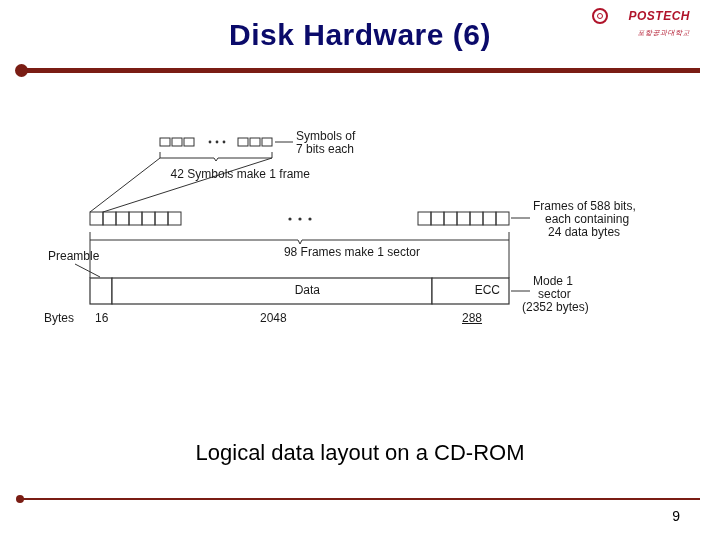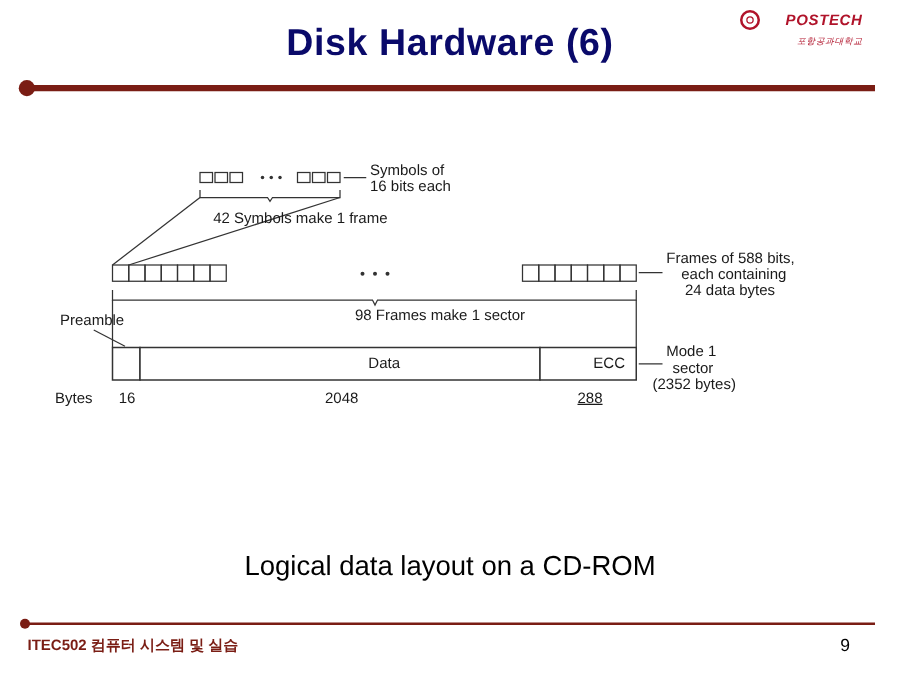--- a/index.html
+++ b/index.html
@@ -112,21 +112,21 @@
         <rect x="42" y="148" width="320" height="26"></rect>
         <rect x="362" y="148" width="77" height="26"></rect>
       </g>
 
       <line x1="5" y1="134" x2="30" y2="147" stroke="#333" stroke-width="1"></line>
 
       <line x1="441" y1="161" x2="460" y2="161" stroke="#333" stroke-width="1"></line>
     </svg>
 
     <span class="lbl" style="left:226px; top:0px;">Symbols of</span>
-    <span class="lbl" style="left:226px; top:13px;">16 bits each</span>
+    <span class="lbl" style="left:226px; top:13px;">7 bits each</span>
 
     <span class="lbl center" style="left:60px; top:38px; width:180px;">42 Symbols make 1 frame</span>
 
     <span class="lbl center" style="left:120px; top:116px; width:230px;">98 Frames make 1 sector</span>
 
     <span class="lbl" style="left:463px; top:70px;">Frames of 588 bits,</span>
     <span class="lbl" style="left:475px; top:83px;">each containing</span>
     <span class="lbl" style="left:478px; top:96px;">24 data bytes</span>
 
     <span class="lbl" style="left:-22px; top:120px;">Preamble</span>
@@ -141,15 +141,14 @@
     <span class="lbl" style="left:25px;  top:182px;">16</span>
     <span class="lbl" style="left:190px; top:182px;text-align:center;">2048</span>
     <span class="lbl" style="left:392px; top:182px;text-decoration:underline;">288</span>
   </div>
 
   <div class="caption">Logical data layout on a CD-ROM</div>
 
   <div class="rule-bot">
       <span class="knob"></span>
     </div>
-  <div class="footer-l">ITEC502 컴퓨터 시스템 및 실습</div>
   <div class="footer-r">9</div>
 </div>
 
 </body></html>

